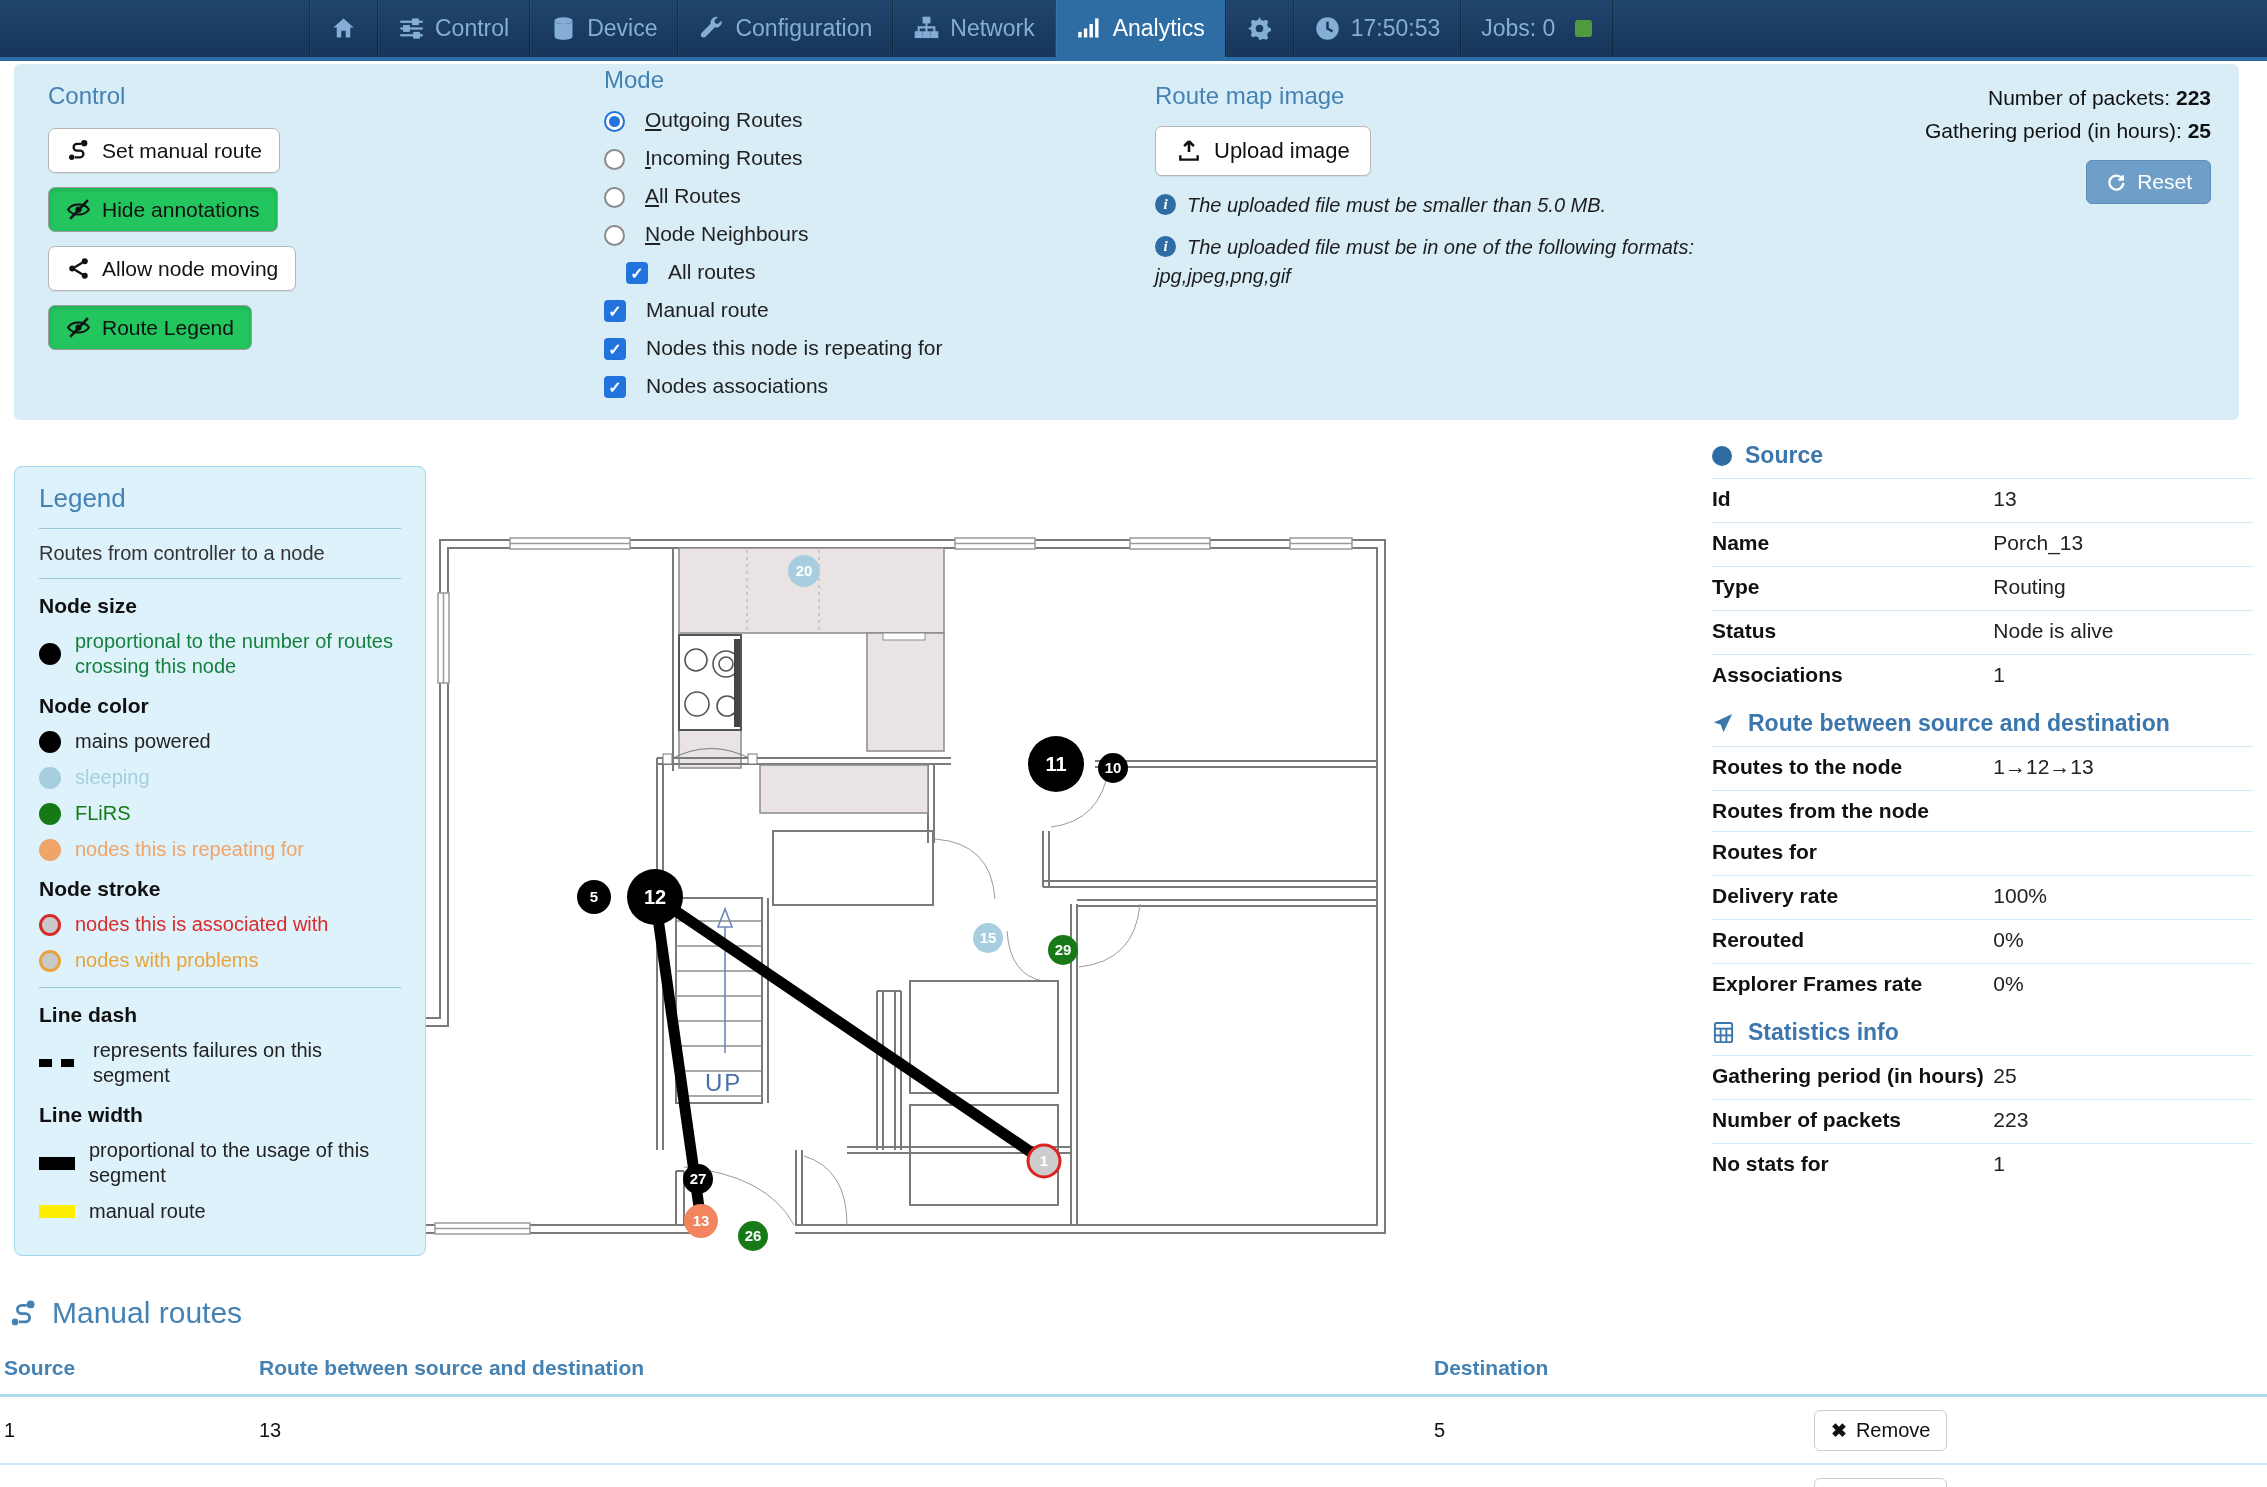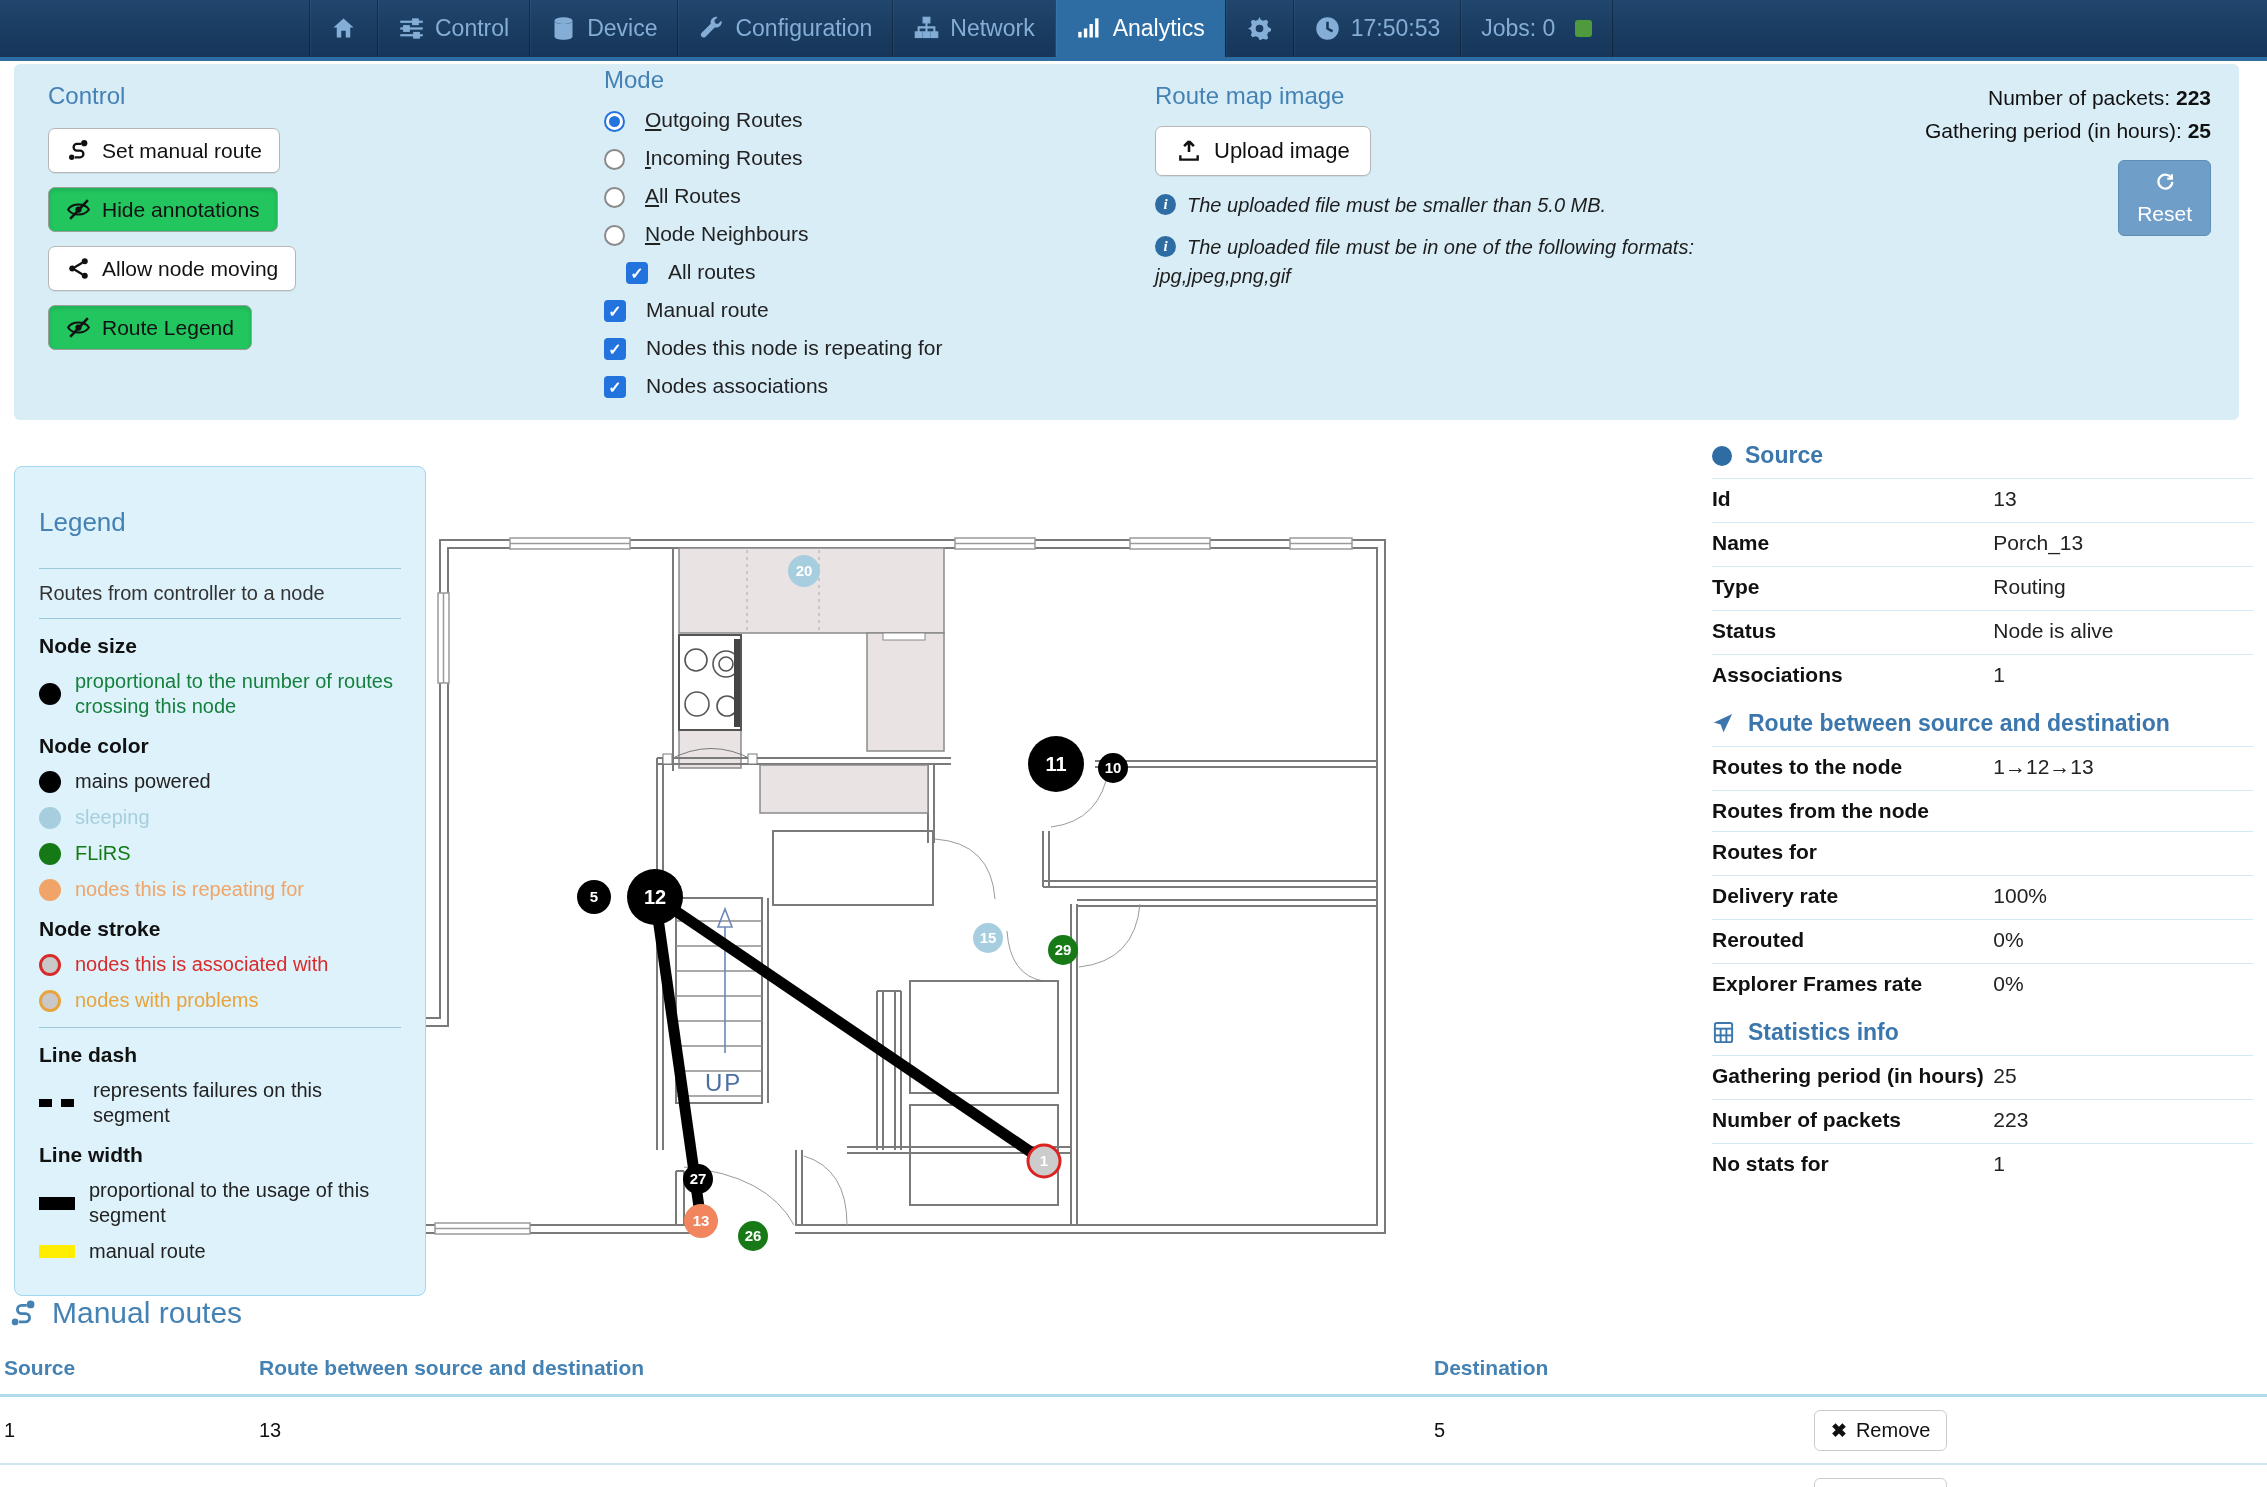--- a/index.html
+++ b/index.html
@@ -40,26 +40,26 @@
   .upbtn svg{width:26px;height:26px;}
   .note{display:flex;gap:11px;margin-top:17px;font-style:italic;font-size:20px;color:#1d1d1d;align-items:flex-start;line-height:1.25;}
   .info-i{flex:0 0 auto;width:21px;height:21px;border-radius:50%;background:#2e6da4;color:#fff;
           font-weight:bold;font-size:15px;display:flex;align-items:center;justify-content:center;
           font-family:"Liberation Serif",serif;margin-top:1px;}
   .formats{font-style:italic;font-size:20px;margin-top:5px;color:#1d1d1d;}
   .stats-col{position:absolute;right:28px;top:22px;text-align:right;font-size:21px;color:#111;}
   .stats-line{margin-bottom:9px;}
   .stats-line b{font-weight:bold;}
   .reset-btn{margin-top:8px;background:#6f9fc9;border:1px solid #5d8eb8;color:#fff;font-size:21px;
-             padding:9px 18px;border-radius:6px;display:inline-flex;gap:10px;align-items:center;font-family:inherit;flex-direction:column;}
+             padding:9px 18px;border-radius:6px;display:inline-flex;gap:10px;align-items:center;font-family:inherit;}
   .reset-btn svg{width:22px;height:22px;}
   
   .legend{position:absolute;left:14px;top:466px;width:412px;background:#def2fb;border:1px solid #a3d7ef;
           border-radius:8px;padding:16px 24px 20px;box-sizing:border-box;z-index:5;}
-  .legend-title{color:#4582b4;font-size:26px;padding-bottom:30px;border-bottom:1px solid #9cc8dc;margin-top:24px;}
+  .legend-title{color:#4582b4;font-size:26px;padding-bottom:14px;border-bottom:1px solid #9cc8dc;}
   .l-sub{font-size:20px;color:#333;padding:13px 0;border-bottom:1px solid #9cc8dc;}
   .l-heading{font-weight:bold;font-size:21px;margin:15px 0 4px;color:#111;}
   .l-row{display:flex;align-items:center;gap:14px;margin:11px 0;font-size:20px;line-height:1.25;}
   .sw{flex:0 0 auto;}
   .sw-dot{width:22px;height:22px;border-radius:50%;}
   .sw-ring{width:16px;height:16px;border-radius:50%;background:#c9c9c9;border:3px solid;box-sizing:content-box;}
   .sw-thick{width:36px;height:13px;}
   .sw-dash{line-height:0;}
   .l-hr{border-top:1px solid #9cc8dc;margin:14px 0 2px;}
   

